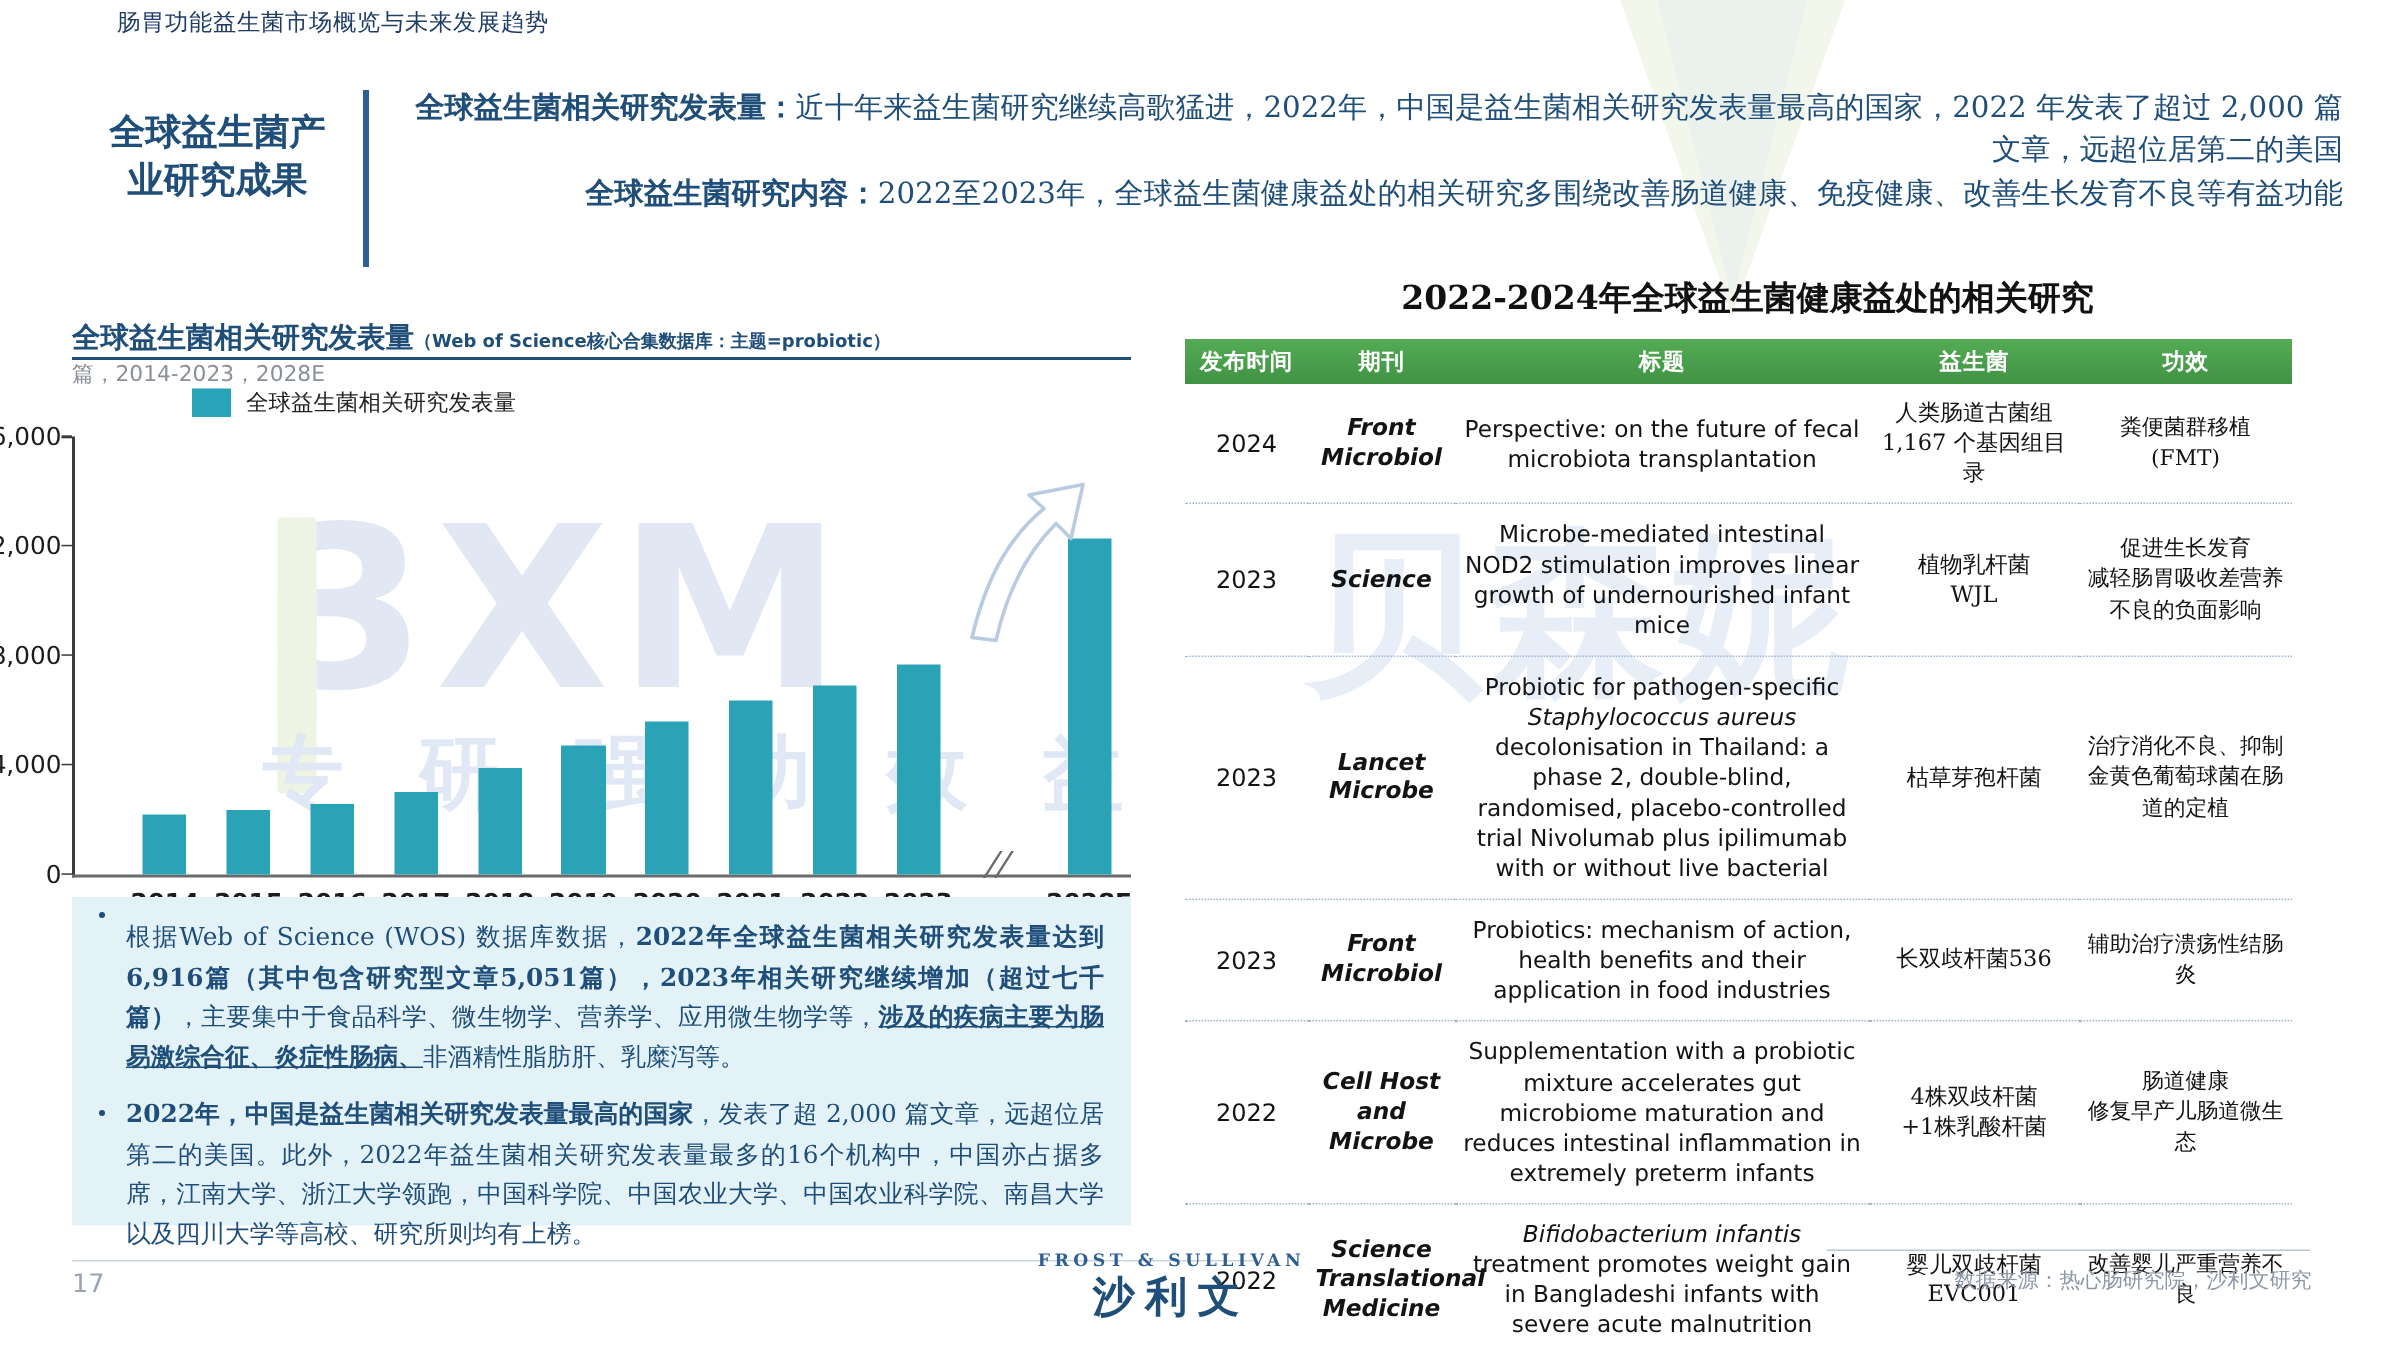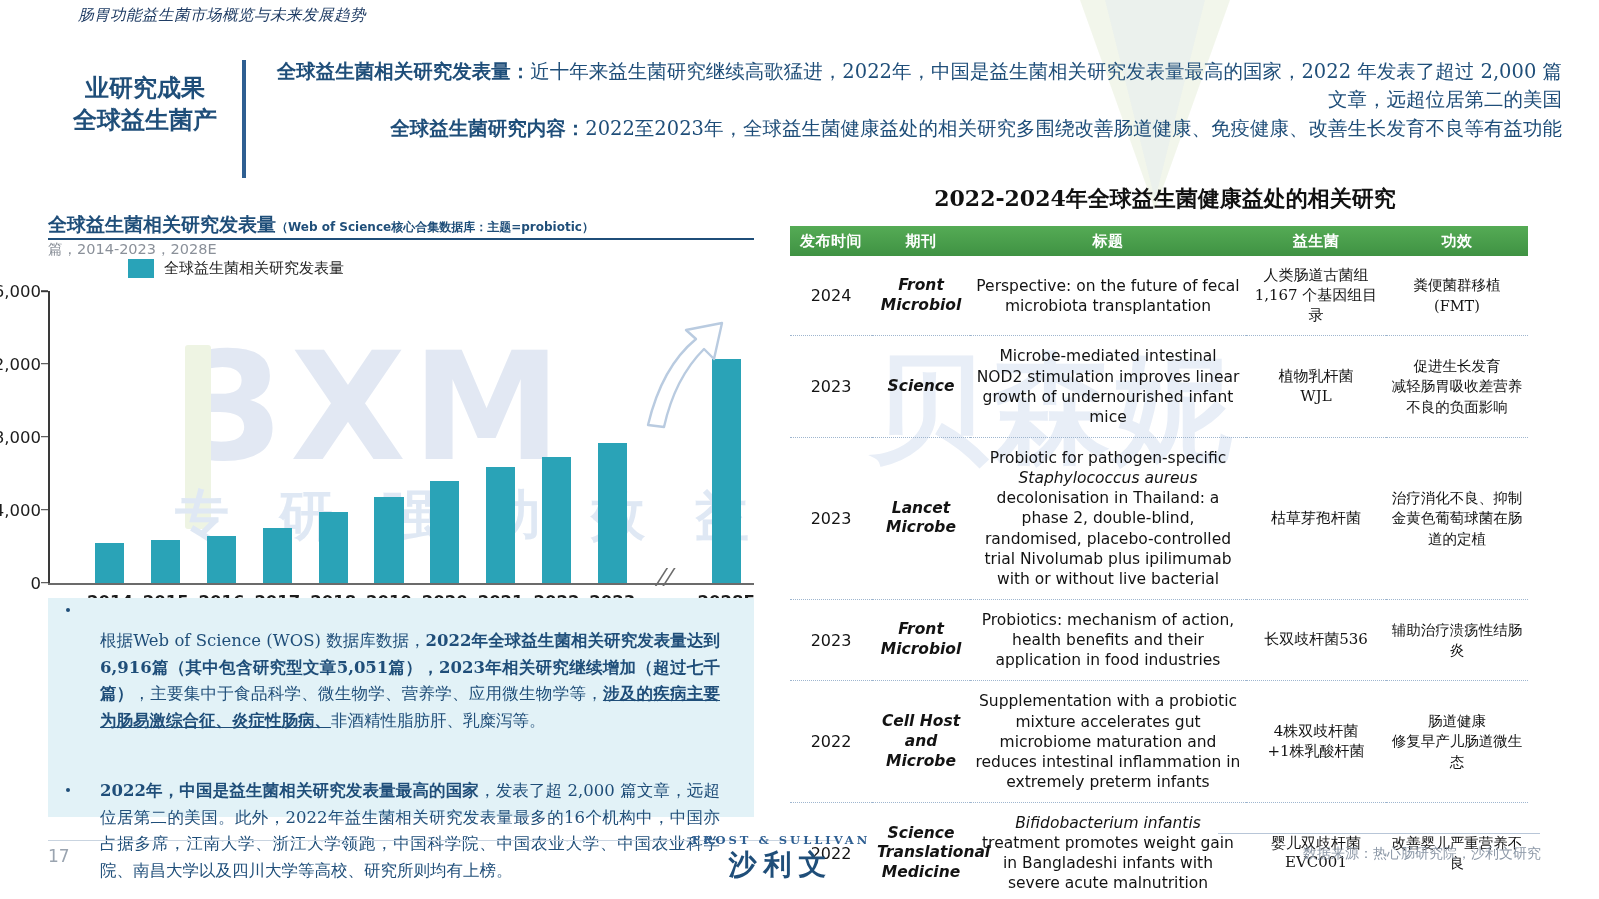--- a/index.html
+++ b/index.html
@@ -37,21 +37,21 @@
   }
   .wm-vshape2{
     position:absolute;left:1105px;top:0px;width:0;height:0;
     border-left:50px solid transparent;border-right:50px solid transparent;
     border-top:200px solid #e6efef;opacity:.6;
   }
 
   
   .doc-head{
     position:absolute;left:78px;top:5px;font-size:15.5px;color:#1f3c64;
-    font-family:"DejaVu Serif","Liberation Serif",serif;letter-spacing:.5px;font-style:italic;
+    font-family:"DejaVu Serif","Liberation Serif",serif;letter-spacing:.5px;
   }
   .title-block{position:absolute;left:55px;top:72px;width:180px;text-align:center;}
   .title-block .tb-line{
     font-size:24px;font-weight:bold;color:#1f4e79;line-height:1.35;
     font-family:"DejaVu Serif","Liberation Serif",serif;
   }
   .title-rule{
     position:absolute;left:242px;top:60px;width:4px;height:118px;background:#2e5f92;
   }
   .head-body{position:absolute;left:262px;top:58px;width:1300px;}
@@ -106,21 +106,21 @@
     position:absolute;left:48px;top:598px;width:706px;height:219px;
     background:#e2f2f7;
   }
   .bullet{position:relative;margin:0;padding:0 18px 0 36px;}
   .bullet:first-child{padding-top:14px;}
   .bullet .dot{
     position:absolute;left:18px;top:.62em;width:4px;height:4px;border-radius:50%;
     background:#1f4e79;
   }
   .bullet p{
-    margin:16px;font-size:16.5px;line-height:1.62;color:#1f4e79;
+    margin:0;font-size:16.5px;line-height:1.62;color:#1f4e79;
     font-family:"DejaVu Serif","Liberation Serif",serif;text-align:justify;
   }
   .bullet b{font-weight:bold;}
   .bullet u{text-decoration:underline;font-weight:bold;}
   .bullet-gap{height:11px;}
 
   
   .tbl-title{
     position:absolute;left:790px;top:184px;width:750px;text-align:center;
     font-size:22px;font-weight:bold;color:#111;
@@ -178,22 +178,22 @@
   <div class="wm wm-3xm">3XM</div>
   <div class="wm-green"></div>
   <div class="wm-green wm-green2"></div>
   <div class="wm-green wm-green3"></div>
   <div class="wm wm-bei">贝森妮</div>
   <div class="wm wm-slogan">专研强功效益</div>
 
   <div class="doc-head">肠胃功能益生菌市场概览与未来发展趋势</div>
 
   <div class="title-block">
+    <div class="tb-line">全球益生菌产</div>
     <div class="tb-line">业研究成果</div>
-    <div class="tb-line">全球益生菌产</div>
   </div>
   <div class="title-rule"></div>
 
   <div class="head-body">
     <p>
       <b>全球益生菌相关研究发表量：</b><span>近十年来益生菌研究继续高歌猛进，2022年，中国是益生菌相关研究发表量最高的国家，2022 年发表了超过 2,000 篇文章，远超位居第二的美国</span>
     </p>
     <p>
       <b>全球益生菌研究内容：</b><span>2022至2023年，全球益生菌健康益处的相关研究多围绕改善肠道健康、免疫健康、改善生长发育不良等有益功能</span>
     </p>

